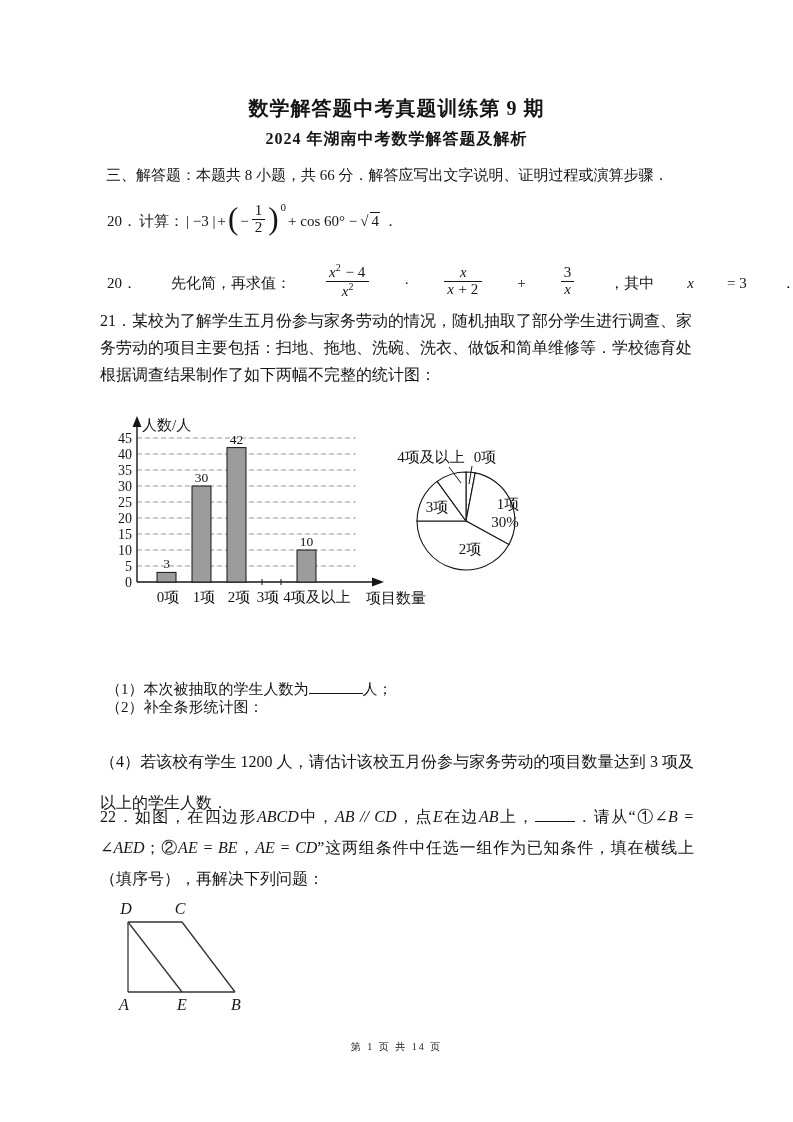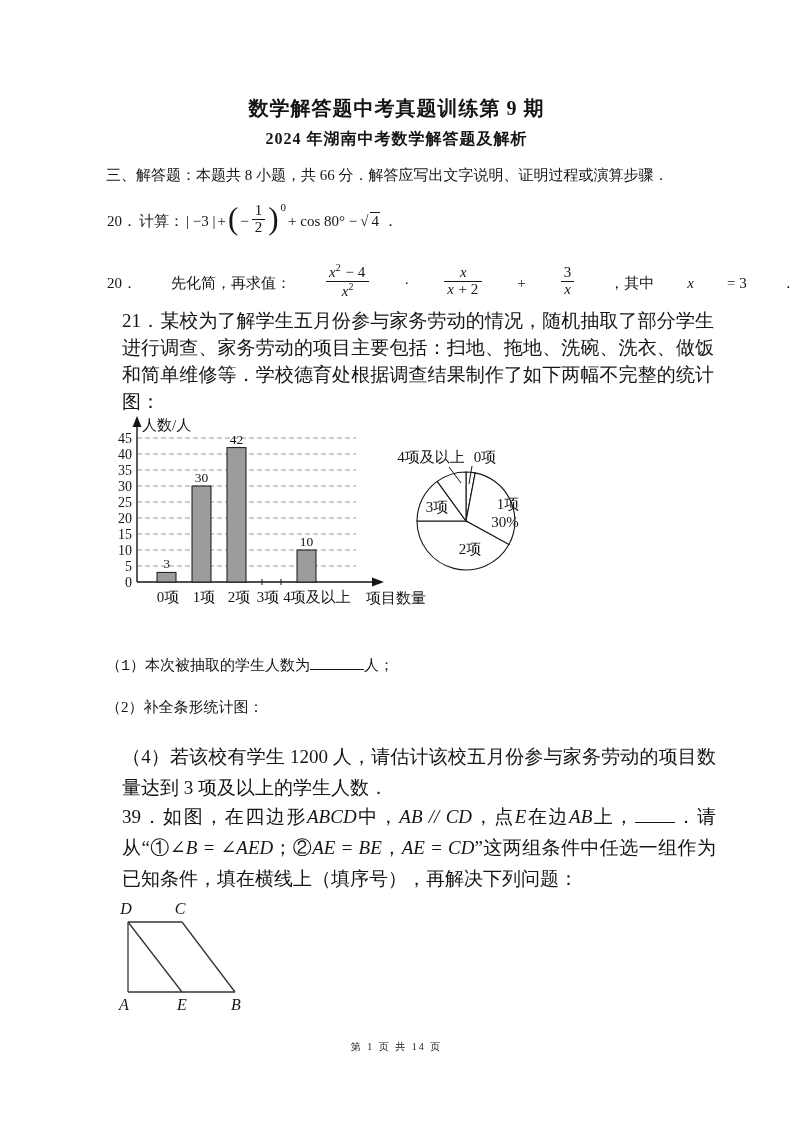--- a/index.html
+++ b/index.html
@@ -6,27 +6,27 @@
   .page{position:relative;width:793px;height:1122px;background:#fff;overflow:hidden;
         font-family:"Liberation Serif","DejaVu Serif",serif;color:#151515;}
   .abs{position:absolute;left:106px;font-size:15px;white-space:nowrap;}
   .ctr{position:absolute;left:0;width:100%;text-align:center;}
   .title{top:95px;font-size:20px;font-weight:bold;letter-spacing:1px;}
   .subtitle{top:129px;font-size:16px;font-weight:bold;letter-spacing:1px;}
   .section{top:166px;text-align:center;}
   .mline{display:flex;align-items:center;}
   .p19{top:194px;height:54px;}
   .p20{top:255px;height:56px;gap:32px;}
-  .para{position:absolute;left:122px;width:592px;font-size:19px;line-height:27px;
+  .para{position:absolute;left:100px;width:592px;font-size:16px;line-height:27px;
         text-align:justify;white-space:normal;}
   .p21{top:307px;}
-  .q4{top:741px;line-height:31px;width:594px;}
+  .q4{top:741px;line-height:41px;width:594px;}
   .p22{top:801px;line-height:31px;width:594px;}
   .intro{top:622px;}
-  .q1{top:656px;font-family:Liberation Mono, monospace;}
+  .q1{top:680px;}
   .q2{top:682px;margin-top:16px;}
   .q3{top:712px;}
   .footer{top:1040px;font-size:10px;letter-spacing:2px;color:#222;}
   .math{font-family:"Liberation Serif","DejaVu Serif",serif;}
   .math span{margin:0 1px;}
   i{font-family:"Liberation Serif","DejaVu Serif",serif;font-style:italic;}
   .frac{display:inline-block;text-align:center;vertical-align:middle;margin:0 3px;line-height:1.05;position:relative;top:-2px;}
   .fnum{display:block;padding:0 3px;}
   .fden{display:block;border-top:1px solid #151515;padding:0 3px;}
   .bigp{font-size:31px;font-weight:400;line-height:0;vertical-align:middle;position:relative;top:-2px;margin:0;}
@@ -54,21 +54,21 @@
     <span>| −3 |</span>
     <span>+</span>
     <span class="bigp">(</span>
     <span>−</span>
     <span class="frac">
       <span class="fnum">1</span>
       <span class="fden">2</span>
     </span>
     <span class="bigp">)</span>
     <span class="expo">0</span>
-    <span>+ cos 80° −</span>
+    <span>+ cos 60° −</span>
     <span class="sqrt"><span>√</span><span class="rad">4</span></span>
     <span>．</span>
   </div>
 
   <div class="abs mline p20 math">
     <span>20．</span>
     <span>先化简，再求值：</span>
     <span class="frac">
       <span class="fnum"><i>x</i><sup class="fsup">2</sup><span> − 4</span></span>
       <span class="fden"><i>x</i><sup class="fsup">2</sup></span>
@@ -150,21 +150,21 @@
       <line x1="64" y1="29" x2="76" y2="45" stroke="#151515" stroke-width="1"></line>
     </svg>
 
   <div class="abs q1">
     <span>（1）本次被抽取的学生人数为</span><span class="blank w54"></span><span>人；</span>
   </div>
   <div class="abs q2">（2）补全条形统计图：</div>
   <div class="para q4">（4）若该校有学生 1200 人，请估计该校五月份参与家务劳动的项目数量达到 3 项及以上的学生人数．</div>
 
   <div class="para p22">
-    <span>39．如图，在四边形</span><i>ABCD</i><span>中，</span><i>AB // CD</i><span>，点</span><i>E</i><span>在边</span><i>AB</i><span>上，</span><span class="blank w40"></span><span>．请从“①</span><i>∠B = ∠AED</i><span>；②</span><i>AE = BE</i><span>，</span><i>AE = CD</i><span>”这两组条件中任选一组作为已知条件，填在横线上（填序号），再解决下列问题：</span>
+    <span>22．如图，在四边形</span><i>ABCD</i><span>中，</span><i>AB // CD</i><span>，点</span><i>E</i><span>在边</span><i>AB</i><span>上，</span><span class="blank w40"></span><span>．请从“①</span><i>∠B = ∠AED</i><span>；②</span><i>AE = BE</i><span>，</span><i>AE = CD</i><span>”这两组条件中任选一组作为已知条件，填在横线上（填序号），再解决下列问题：</span>
   </div>
 
   <svg style="position:absolute;left:104px;top:896px" width="164" height="122" viewBox="0 0 164 122">
     <g stroke="#333" stroke-width="1.3" fill="none">
       <line x1="24" y1="26" x2="78" y2="26"></line>
       <line x1="24" y1="26" x2="24" y2="96"></line>
       <line x1="24" y1="96" x2="131" y2="96"></line>
       <line x1="78" y1="26" x2="131" y2="96"></line>
       <line x1="24" y1="26" x2="78" y2="96"></line>
     </g>

